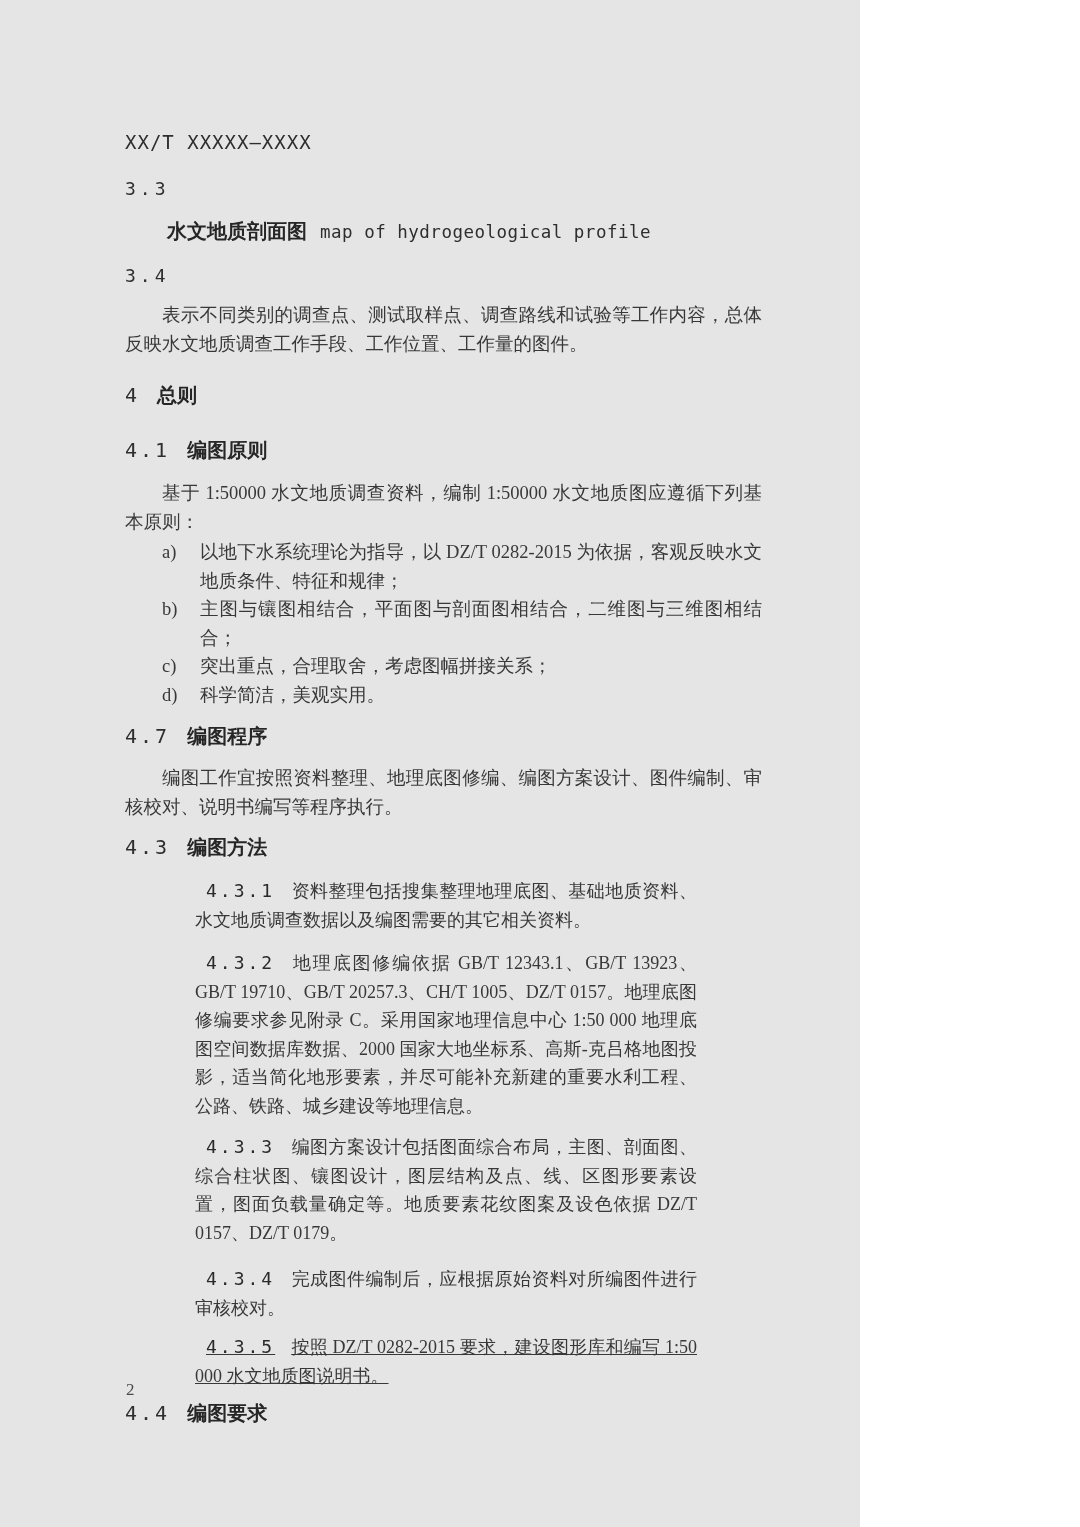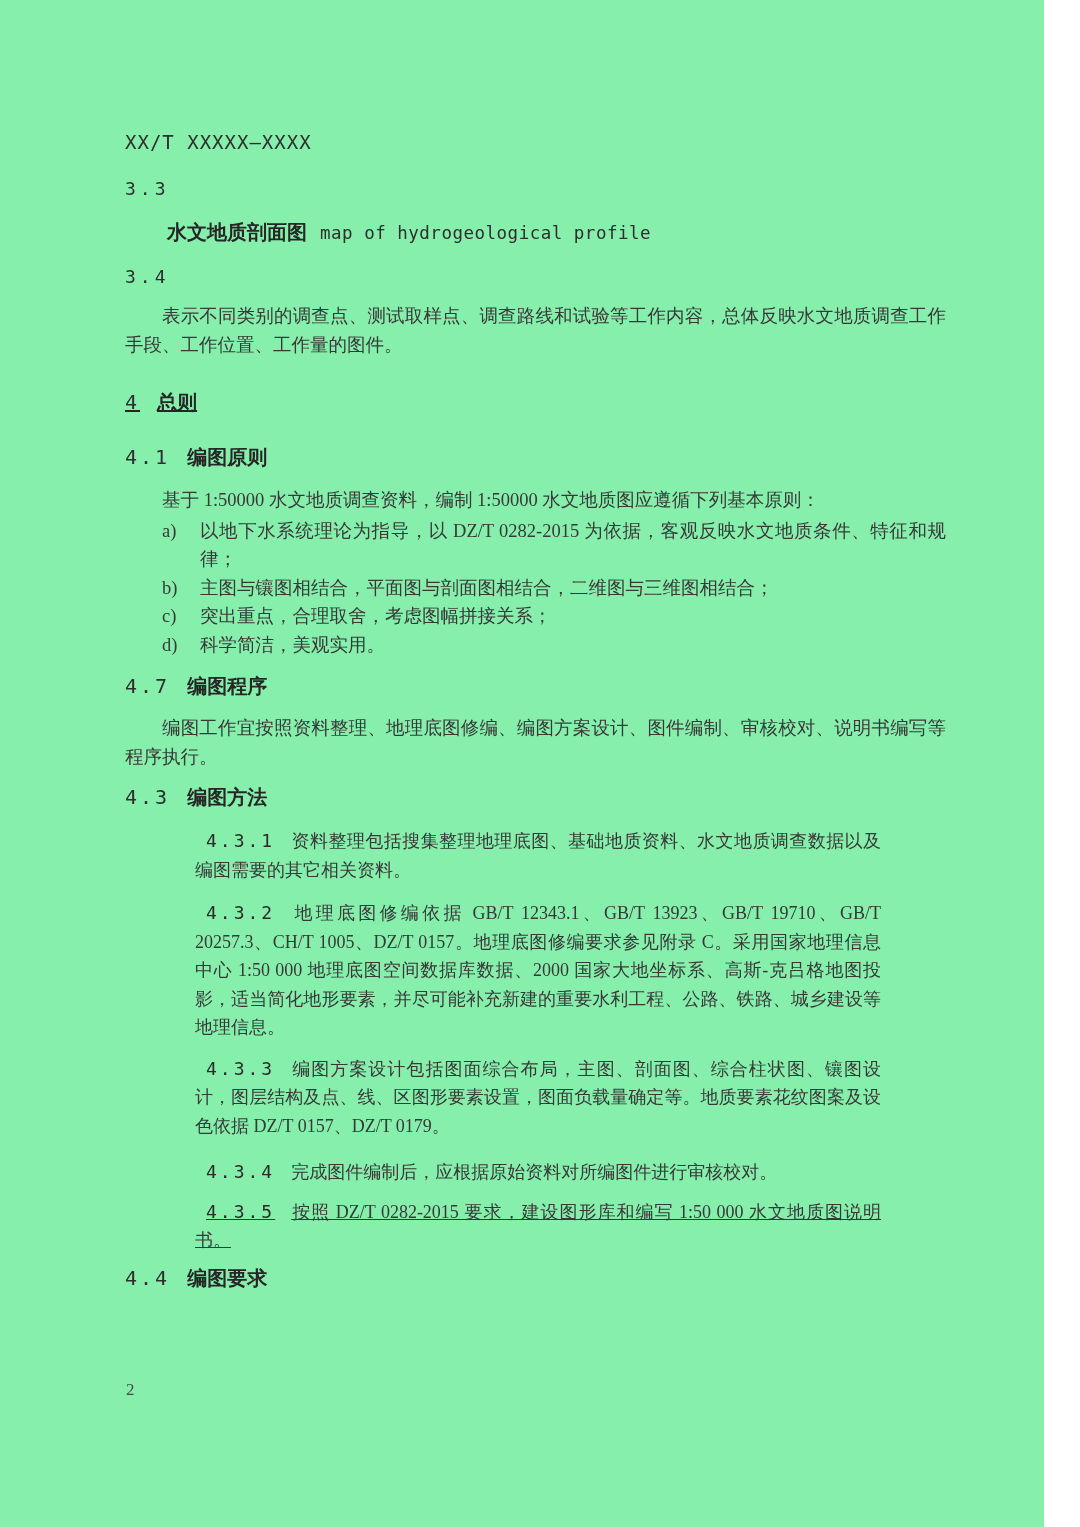--- a/index.html
+++ b/index.html
@@ -1,19 +1,19 @@
 <!DOCTYPE html>
 <html lang="zh"><head>
 <meta charset="utf-8">
 <style>
   html,body{margin:0;padding:0;background:#ffffff;}
   .page{
     position:relative;
-    width:1044px;height:1527px;
-    background:#86efac;
+    width:860px;height:1527px;
+    background:#e5e5e5;
     box-sizing:border-box;
     padding:131px 98px 0 125px;
     font-family:"Liberation Serif","DejaVu Serif",serif;
     color:#383838;
     overflow:hidden;
   }
   
   .doc-header{
     font-family:"DejaVu Sans Mono","Liberation Mono",monospace;
     font-size:19px;line-height:23px;letter-spacing:1px;
@@ -22,21 +22,21 @@
   
   .term-number{
     font-family:"DejaVu Sans Mono","Liberation Mono",monospace;
     font-size:18px;line-height:21px;letter-spacing:4px;color:#2e2e2e;
   }
   .tn-33{margin-top:24px;}
   .tn-34{margin-top:19px;}
   .term-title{margin-top:20px;line-height:26px;padding-left:42px;}
   .tt-34{margin-top:19px;}
   .term-zh{
-    font-family:Liberation Sans, sans-serif;
+    font-family:Liberation Mono, monospace;
     font-weight:700;font-size:20px;color:#262626;
   }
   .term-en{
     font-family:"DejaVu Sans Mono","Liberation Mono",monospace;
     font-size:17.5px;color:#2e2e2e;margin-left:9px;letter-spacing:0.5px;
   }
   .body-para{
     margin:0;font-size:18.5px;line-height:28.5px;
     text-align:justify;text-indent:2em;color:#383838;
   }
@@ -44,21 +44,21 @@
   .def-34{margin-top:15px;}
   
   .sec-heading{
     margin:0;font-family:"Liberation Sans","DejaVu Sans",sans-serif;
     font-size:20px;line-height:26px;font-weight:700;color:#262626;
   }
   .sec-num{
     font-family:"DejaVu Sans Mono","Liberation Mono",monospace;
     font-weight:400;letter-spacing:3px;margin-right:17px;color:#2e2e2e;
   }
-  .h-ch4{margin-top:30px;text-decoration:underline;}
+  .h-ch4{margin-top:24px;}
   .h-41{margin-top:29px;}
   .h-42{margin-top:14px;}
   .h-43{margin-top:13px;}
   .h-44{margin-top:10px;}
   .p-41-intro{margin-top:16px;}
   
   .ordered-list{margin-top:2px;}
   .list-item{display:flex;font-size:18.5px;line-height:28.5px;color:#383838;}
   .li-marker{flex:none;width:38px;margin-left:37px;
     font-family:"Liberation Serif","DejaVu Serif",serif;}

